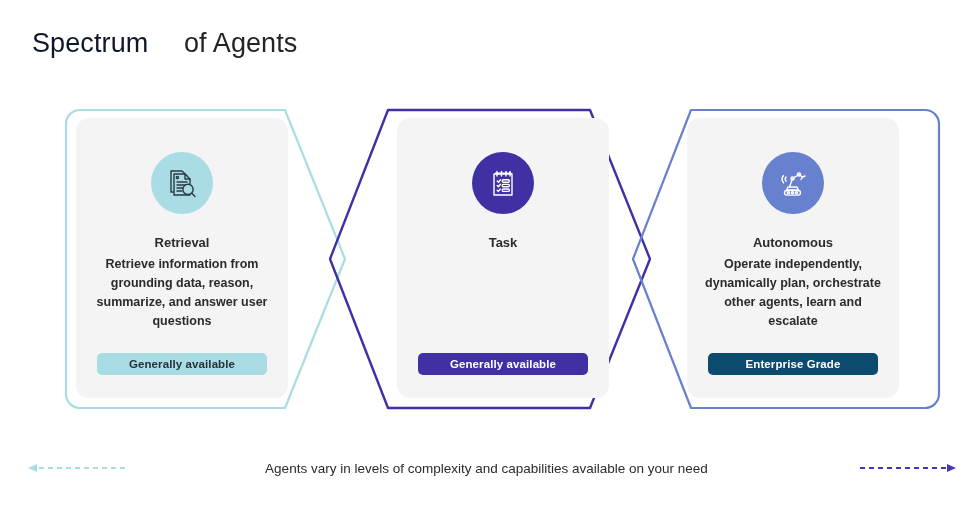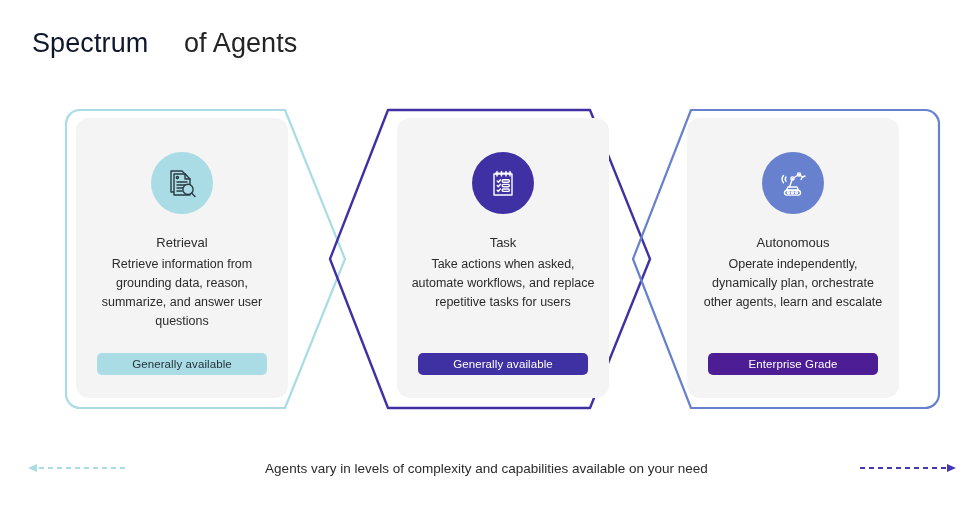--- a/index.html
+++ b/index.html
@@ -49,20 +49,21 @@
     top: 118px;
     width: 212px;
     height: 280px;
     background: #f4f4f4;
     border-radius: 13px;
     box-sizing: border-box;
     padding: 0 7px;
     display: flex;
     flex-direction: column;
     align-items: center;
+    font-weight: bold;
   }
   .card-1 { left: 76px; }
   .card-2 { left: 397px; }
   .card-3 { left: 687px; }
 
   .icon-circle {
     width: 62px;
     height: 62px;
     border-radius: 50%;
     margin-top: 34px;
@@ -97,21 +98,21 @@
     height: 22px;
     border-radius: 5px;
     display: flex;
     align-items: center;
     justify-content: center;
     font-size: 11.5px;
     letter-spacing: 0.1px;
   }
   .badge-teal   { background: #a9dce4; color: #24323a; }
   .badge-indigo { background: #3f31a3; color: #ffffff; }
-  .badge-blue   { background: #4c1d95; color: #ffffff; margin-top: 12px; }
+  .badge-blue   { background: #0c4a6e; color: #ffffff; margin-top: 12px; }
 
   
   .caption {
     position: absolute;
     left: 0;
     right: 0;
     top: 458px;
     text-align: center;
     font-size: 13.5px;
     line-height: 22px;
@@ -167,21 +168,20 @@
         <path d="M10.5 8.2 H26"></path>
         <path d="M12.2 16 L13.4 17.2 L15.4 14.7"></path>
         <path d="M12.2 20.6 L13.4 21.8 L15.4 19.3"></path>
         <path d="M12.2 25.2 L13.4 26.4 L15.4 23.9"></path>
         <rect x="17.2" y="14.8" width="7.2" height="2.4" rx="1.2"></rect>
         <rect x="17.2" y="19.4" width="7.2" height="2.4" rx="1.2"></rect>
         <rect x="17.2" y="24" width="7.2" height="2.4" rx="1.2"></rect>
       </svg>
     </div>
     <div class="card-title">Task</div>
-    <div class="card-desc">Take actions when asked, automate workflows, and replace repetitive tasks for users</div>
     <div class="badge badge-indigo">Generally available</div>
   </div>
 
   <div class="card card-3">
     <div class="icon-circle" style="background:#6781ce;">
       <svg width="36" height="36" viewBox="0 0 36 36" fill="none" stroke="#ffffff" stroke-width="1.4" stroke-linecap="round" stroke-linejoin="round">
         <path d="M8.5 10.5 C6.8 12.6 6.8 15.6 8.5 17.7"></path>
         <path d="M11 12 C10.1 13.2 10.1 15 11 16.2"></path>
         <path d="M14.5 22 L17.5 13.5 L24 9.5"></path>
         <path d="M24 9.5 L27.5 12 L26 14.5"></path>

